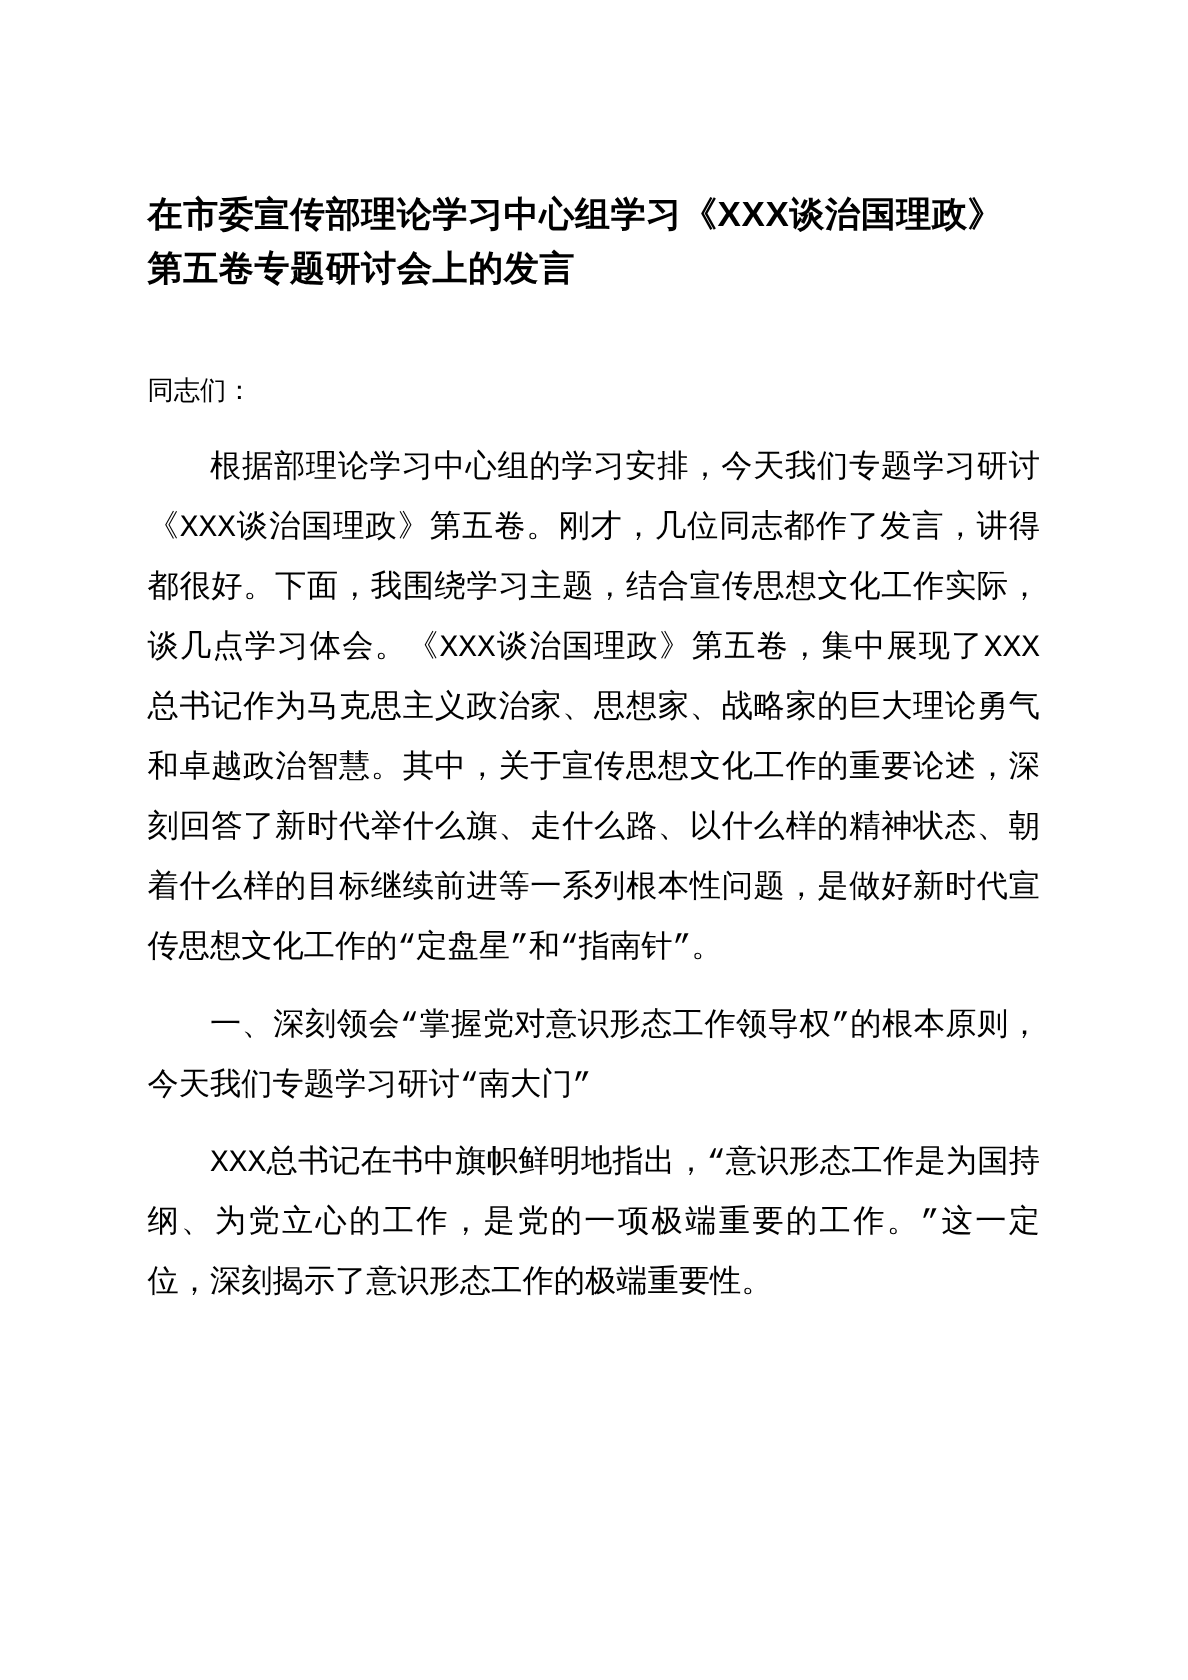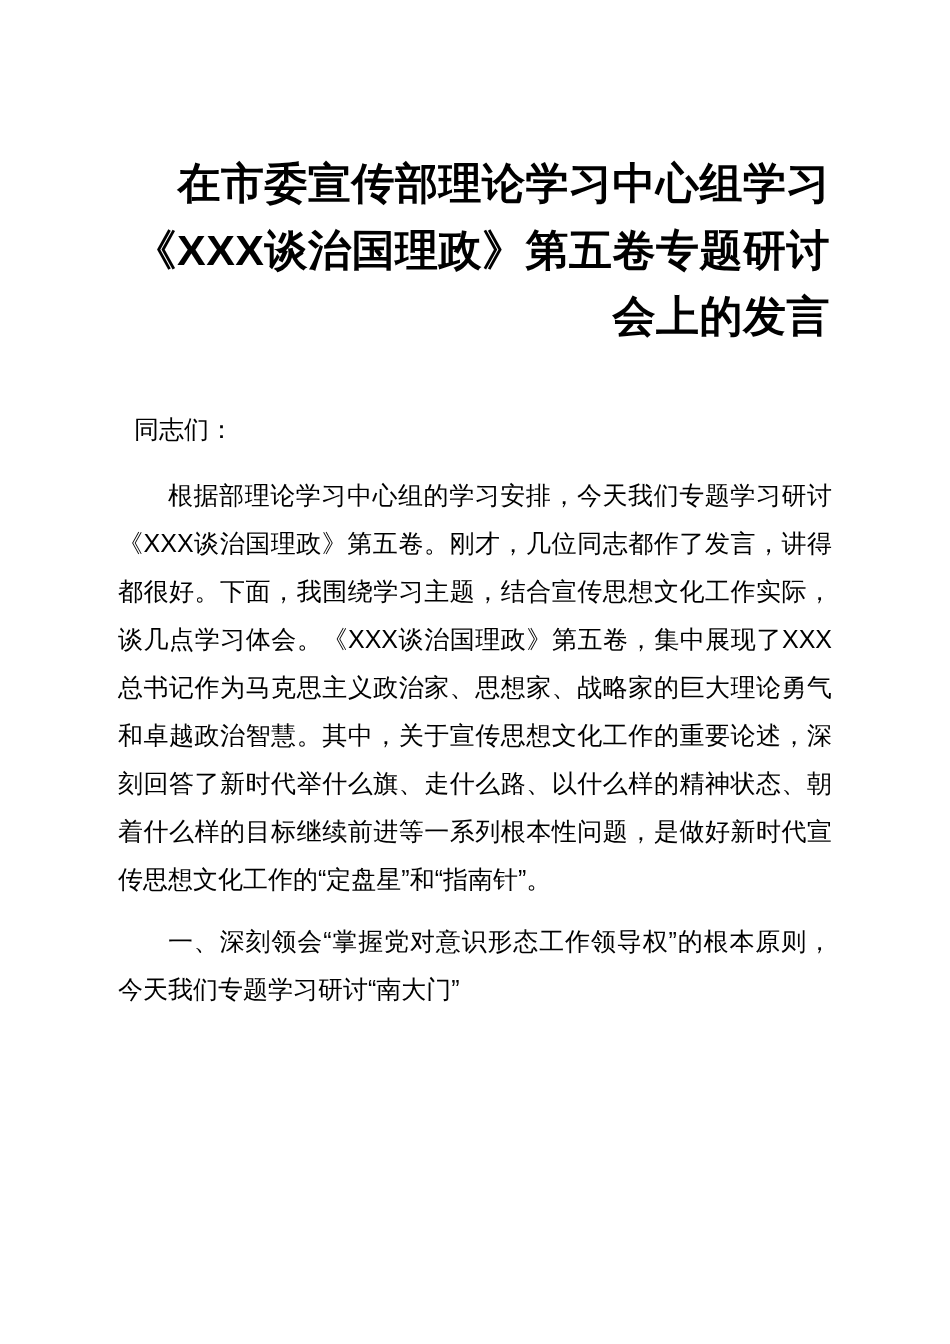--- a/index.html
+++ b/index.html
@@ -15,53 +15,55 @@
     overflow: hidden;
   }
   .page {
     width: 950px;
     height: 1344px;
     box-sizing: border-box;
     padding: 150px 118px 40px 118px;
     position: relative;
   }
   .doc-title {
-    font-size: 43px;
+    font-size: 28px;
     font-weight: bold;
     line-height: 1.55;
-    text-align: right;
+    text-align: left;
     letter-spacing: 0.5px;
-    margin: 0 2px 56px 0;
+    margin: 0 16px 56px 0;
     word-break: break-all;
   }
   .salutation {
-    font-size: 25px;
+    font-size: 21px;
     line-height: 1.9;
-    margin: 0 0 18px 16px;
+    margin: 0 0 18px 0;
   }
   p.body-para {
     font-size: 25px;
     line-height: 1.92;
     margin: 0 0 14px 0;
     text-align: justify;
     text-justify: inter-ideograph;
     text-indent: 2em;
     word-break: break-all;
+    font-family: Liberation Mono, monospace;
   }
   p.body-para:last-child {
     margin-bottom: 0;
   }
 </style>
 </head>
 <body>
 
 <div class="page">
 
   <h1 class="doc-title">在市委宣传部理论学习中心组学习《XXX谈治国理政》第五卷专题研讨会上的发言</h1>
 
   <p class="salutation">同志们：</p>
 
   <p class="body-para">根据部理论学习中心组的学习安排，今天我们专题学习研讨《XXX谈治国理政》第五卷。刚才，几位同志都作了发言，讲得都很好。下面，我围绕学习主题，结合宣传思想文化工作实际，谈几点学习体会。《XXX谈治国理政》第五卷，集中展现了XXX总书记作为马克思主义政治家、思想家、战略家的巨大理论勇气和卓越政治智慧。其中，关于宣传思想文化工作的重要论述，深刻回答了新时代举什么旗、走什么路、以什么样的精神状态、朝着什么样的目标继续前进等一系列根本性问题，是做好新时代宣传思想文化工作的“定盘星”和“指南针”。</p>
 
   <p class="body-para">一、深刻领会“掌握党对意识形态工作领导权”的根本原则，今天我们专题学习研讨“南大门”</p>
 
+  <p class="body-para">XXX总书记在书中旗帜鲜明地指出，“意识形态工作是为国持纲、为党立心的工作，是党的一项极端重要的工作。”这一定位，深刻揭示了意识形态工作的极端重要性。</p>
 
 </div>
 
 </body></html>

